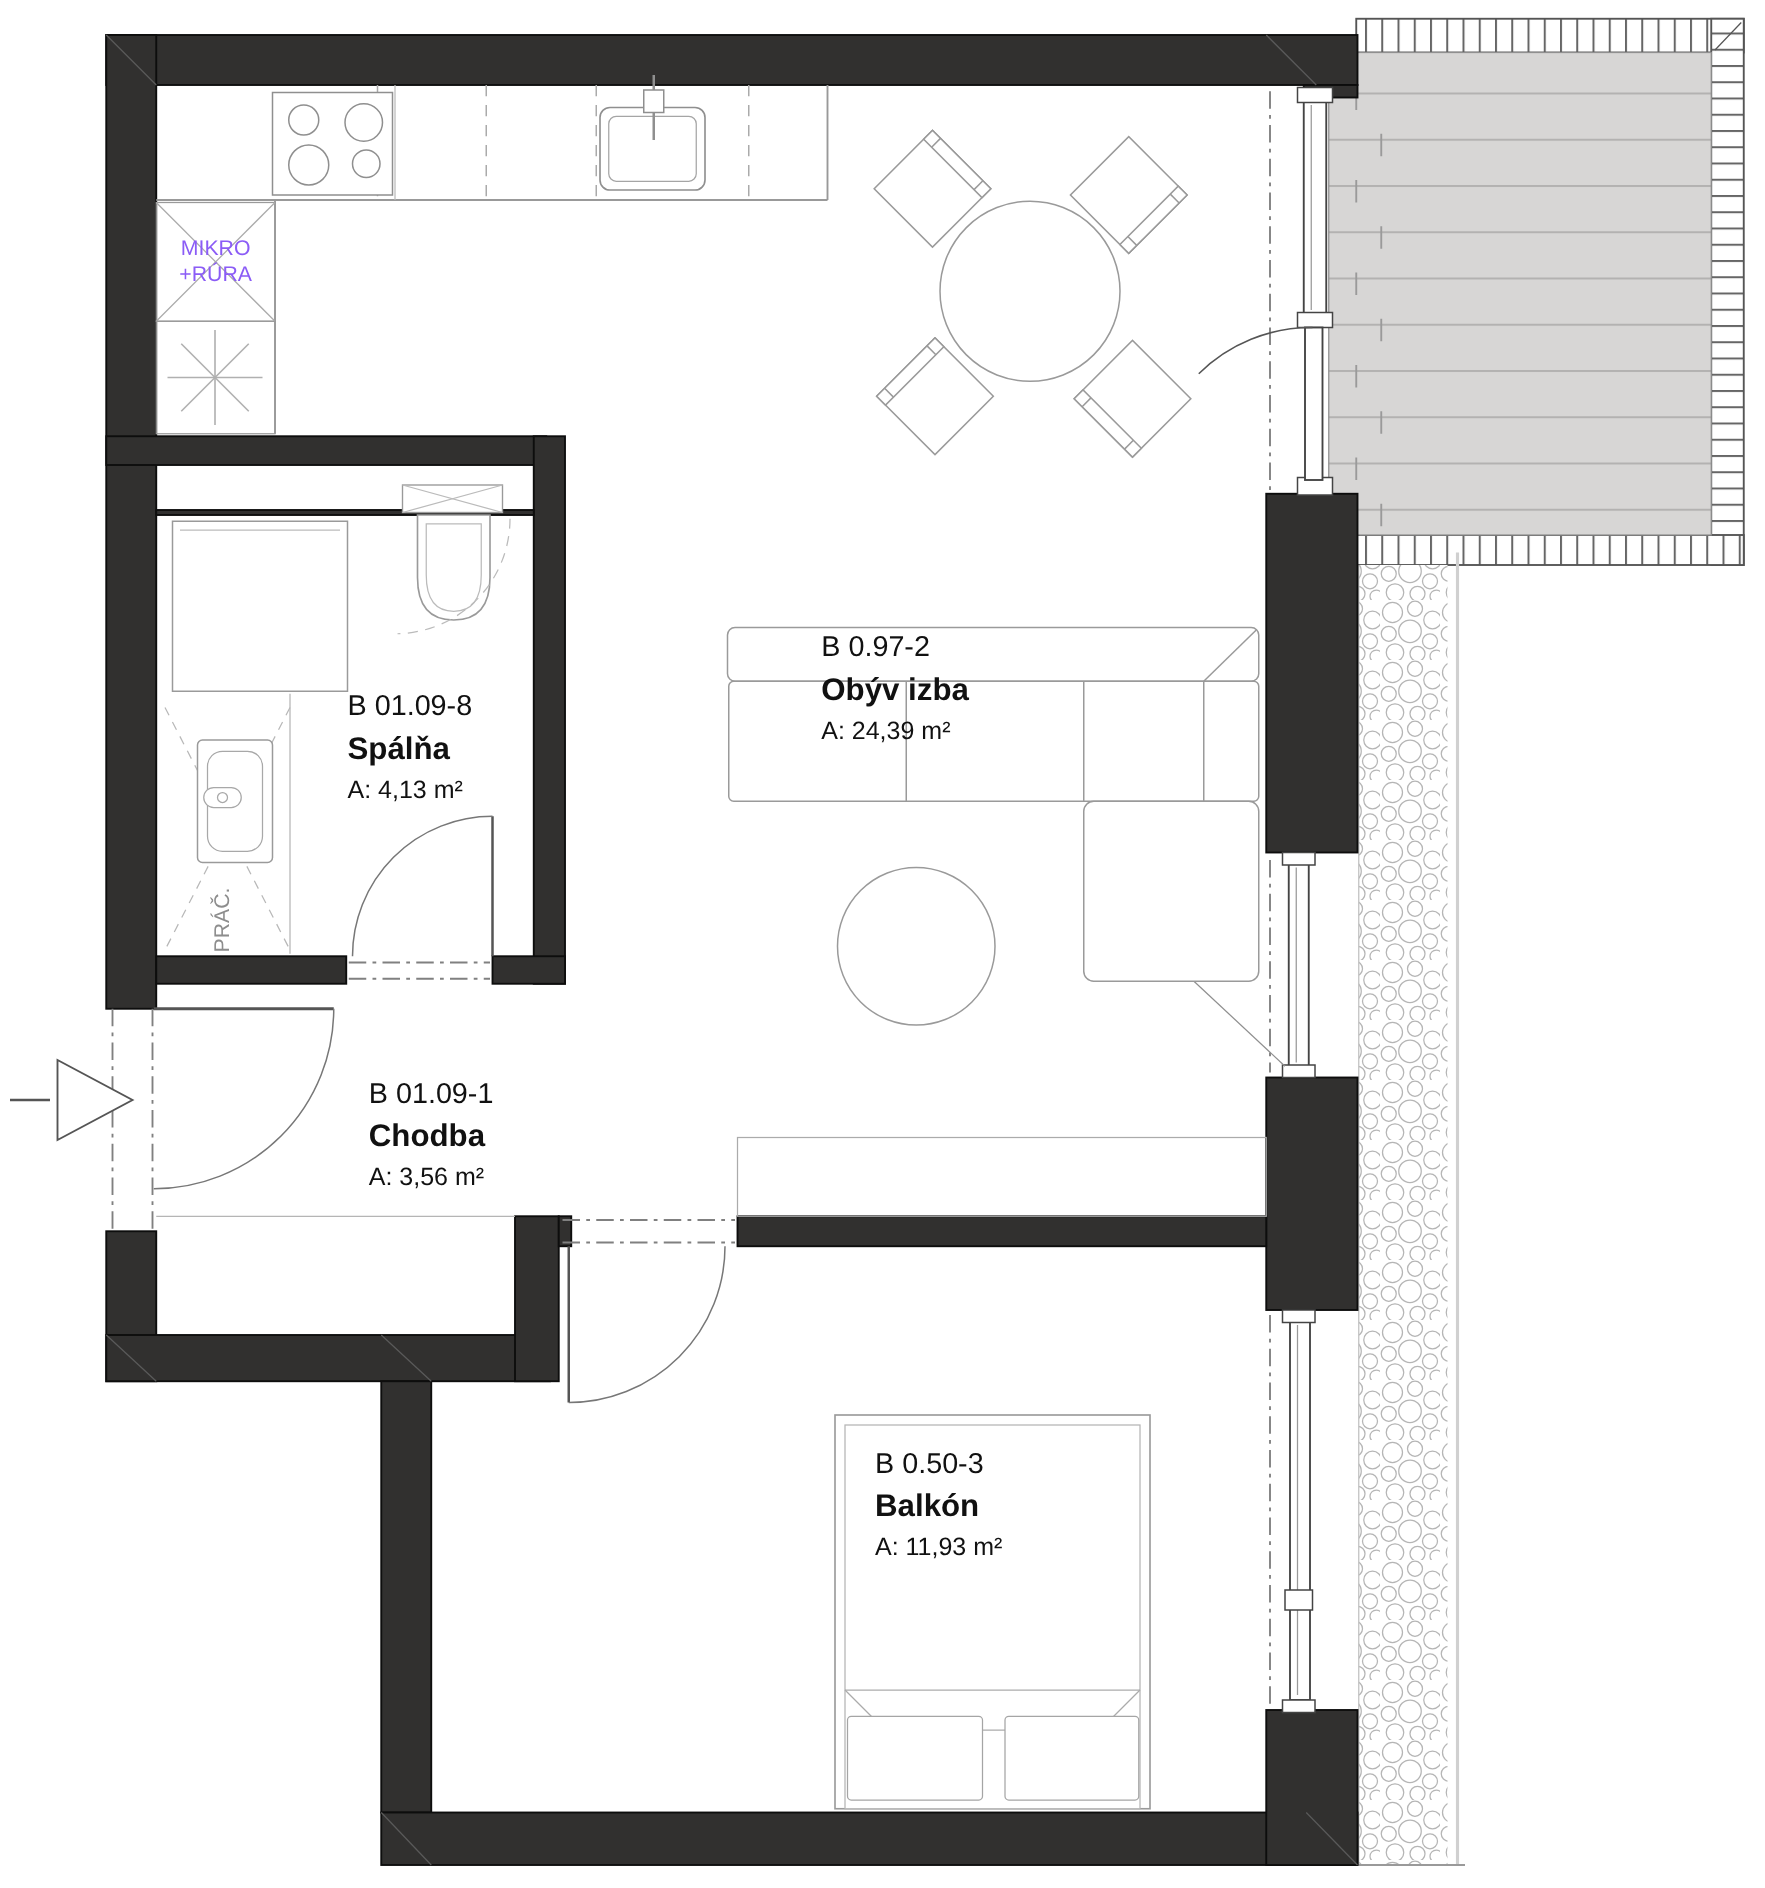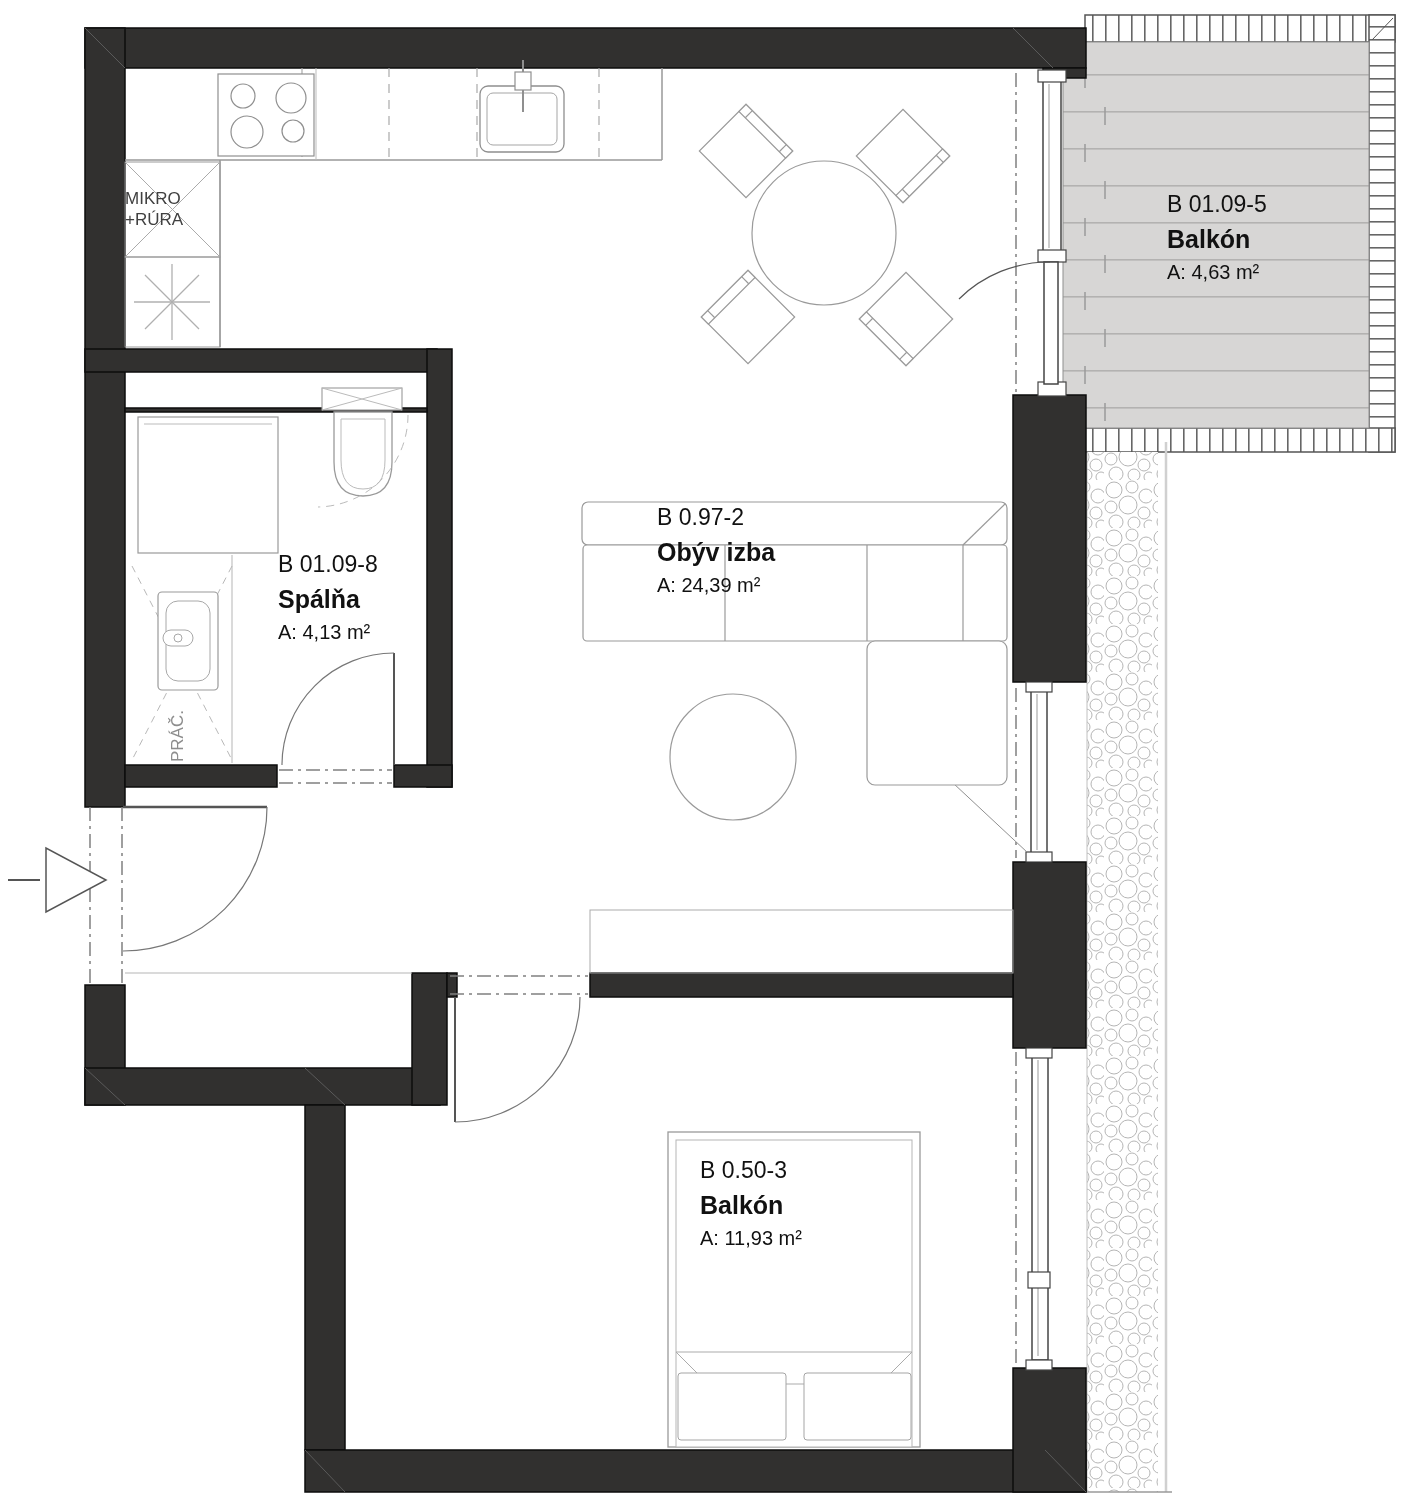--- a/index.html
+++ b/index.html
@@ -3,21 +3,21 @@
 <meta charset="utf-8">
 <style>
   html,body{margin:0;padding:0;background:#ffffff;}
   #canvas{position:relative;width:1412px;height:1510px;background:#fff;overflow:hidden;
           font-family:"Liberation Sans", sans-serif;}
   svg{position:absolute;left:0;top:0;}
   .room-label{position:absolute;color:#111;}
   .room-id{font-size:23px;line-height:25px;}
   .room-name{font-size:25px;line-height:27px;font-weight:bold;margin-top:9px;}
   .room-area{font-size:20px;line-height:22px;margin-top:8px;}
-  .appliance-label{position:absolute;color:#404040;font-size:17px;line-height:21px;}
+  .appliance-label{position:absolute;color:#8b5cf6;font-size:17px;line-height:21px;text-align:center;}
   .washer-label{position:absolute;color:#8d8d8d;font-size:17px;transform:rotate(-90deg);transform-origin:left top;}
 </style>
 </head>
 <body>
 
 <div id="canvas">
 <svg width="1412" height="1510" viewBox="0 0 1412 1510">
   <defs>
     <pattern id="deck" width="12" height="37" patternUnits="userSpaceOnUse">
       <rect width="12" height="37" fill="#d7d6d5"></rect>
@@ -266,38 +266,38 @@
       <rect x="322" y="388" width="80" height="22" fill="#fff" stroke="#9a9a9a" stroke-width="1.1"></rect>
       <line x1="322" y1="388" x2="402" y2="410" stroke="#bbb" stroke-width="1"></line>
       <line x1="402" y1="388" x2="322" y2="410" stroke="#bbb" stroke-width="1"></line>
       <path d="M334 412 L392 412 L392 462 Q392 496 363 496 Q334 496 334 462 Z" fill="#fff" stroke="#9a9a9a" stroke-width="1.3"></path>
       <path d="M341 419 L385 419 L385 460 Q385 489 363 489 Q341 489 341 460 Z" fill="none" stroke="#bbb" stroke-width="1"></path>
       <path d="M408 415 A92 92 0 0 1 318 507" fill="none" stroke="#bbb" stroke-width="1" stroke-dasharray="8 6"></path>
     </g>
   </g>
 </svg>
 
-  <div class="room-label" style="left:1167px;top:192px;">
-    <div class="room-id">B 01.09-5</div>
-    <div class="room-name">Balkón</div>
-    <div class="room-area">A: 4,63 m²</div>
-  </div>
 
   <div class="room-label" style="left:278px;top:552px;">
     <div class="room-id">B 01.09-8</div>
     <div class="room-name">Spálňa</div>
     <div class="room-area">A: 4,13 m²</div>
   </div>
 
   <div class="room-label" style="left:657px;top:505px;">
     <div class="room-id">B 0.97-2</div>
     <div class="room-name">Obýv izba</div>
     <div class="room-area">A: 24,39 m²</div>
   </div>
 
+  <div class="room-label" style="left:295px;top:862px;">
+    <div class="room-id">B 01.09-1</div>
+    <div class="room-name">Chodba</div>
+    <div class="room-area">A: 3,56 m²</div>
+  </div>
 
   <div class="room-label" style="left:700px;top:1158px;">
     <div class="room-id">B 0.50-3</div>
     <div class="room-name">Balkón</div>
     <div class="room-area">A: 11,93 m²</div>
   </div>
 
   <div class="appliance-label" style="left:125px;top:188px;width:95px;">
     <div>MIKRO</div>
     <div>+RÚRA</div>

